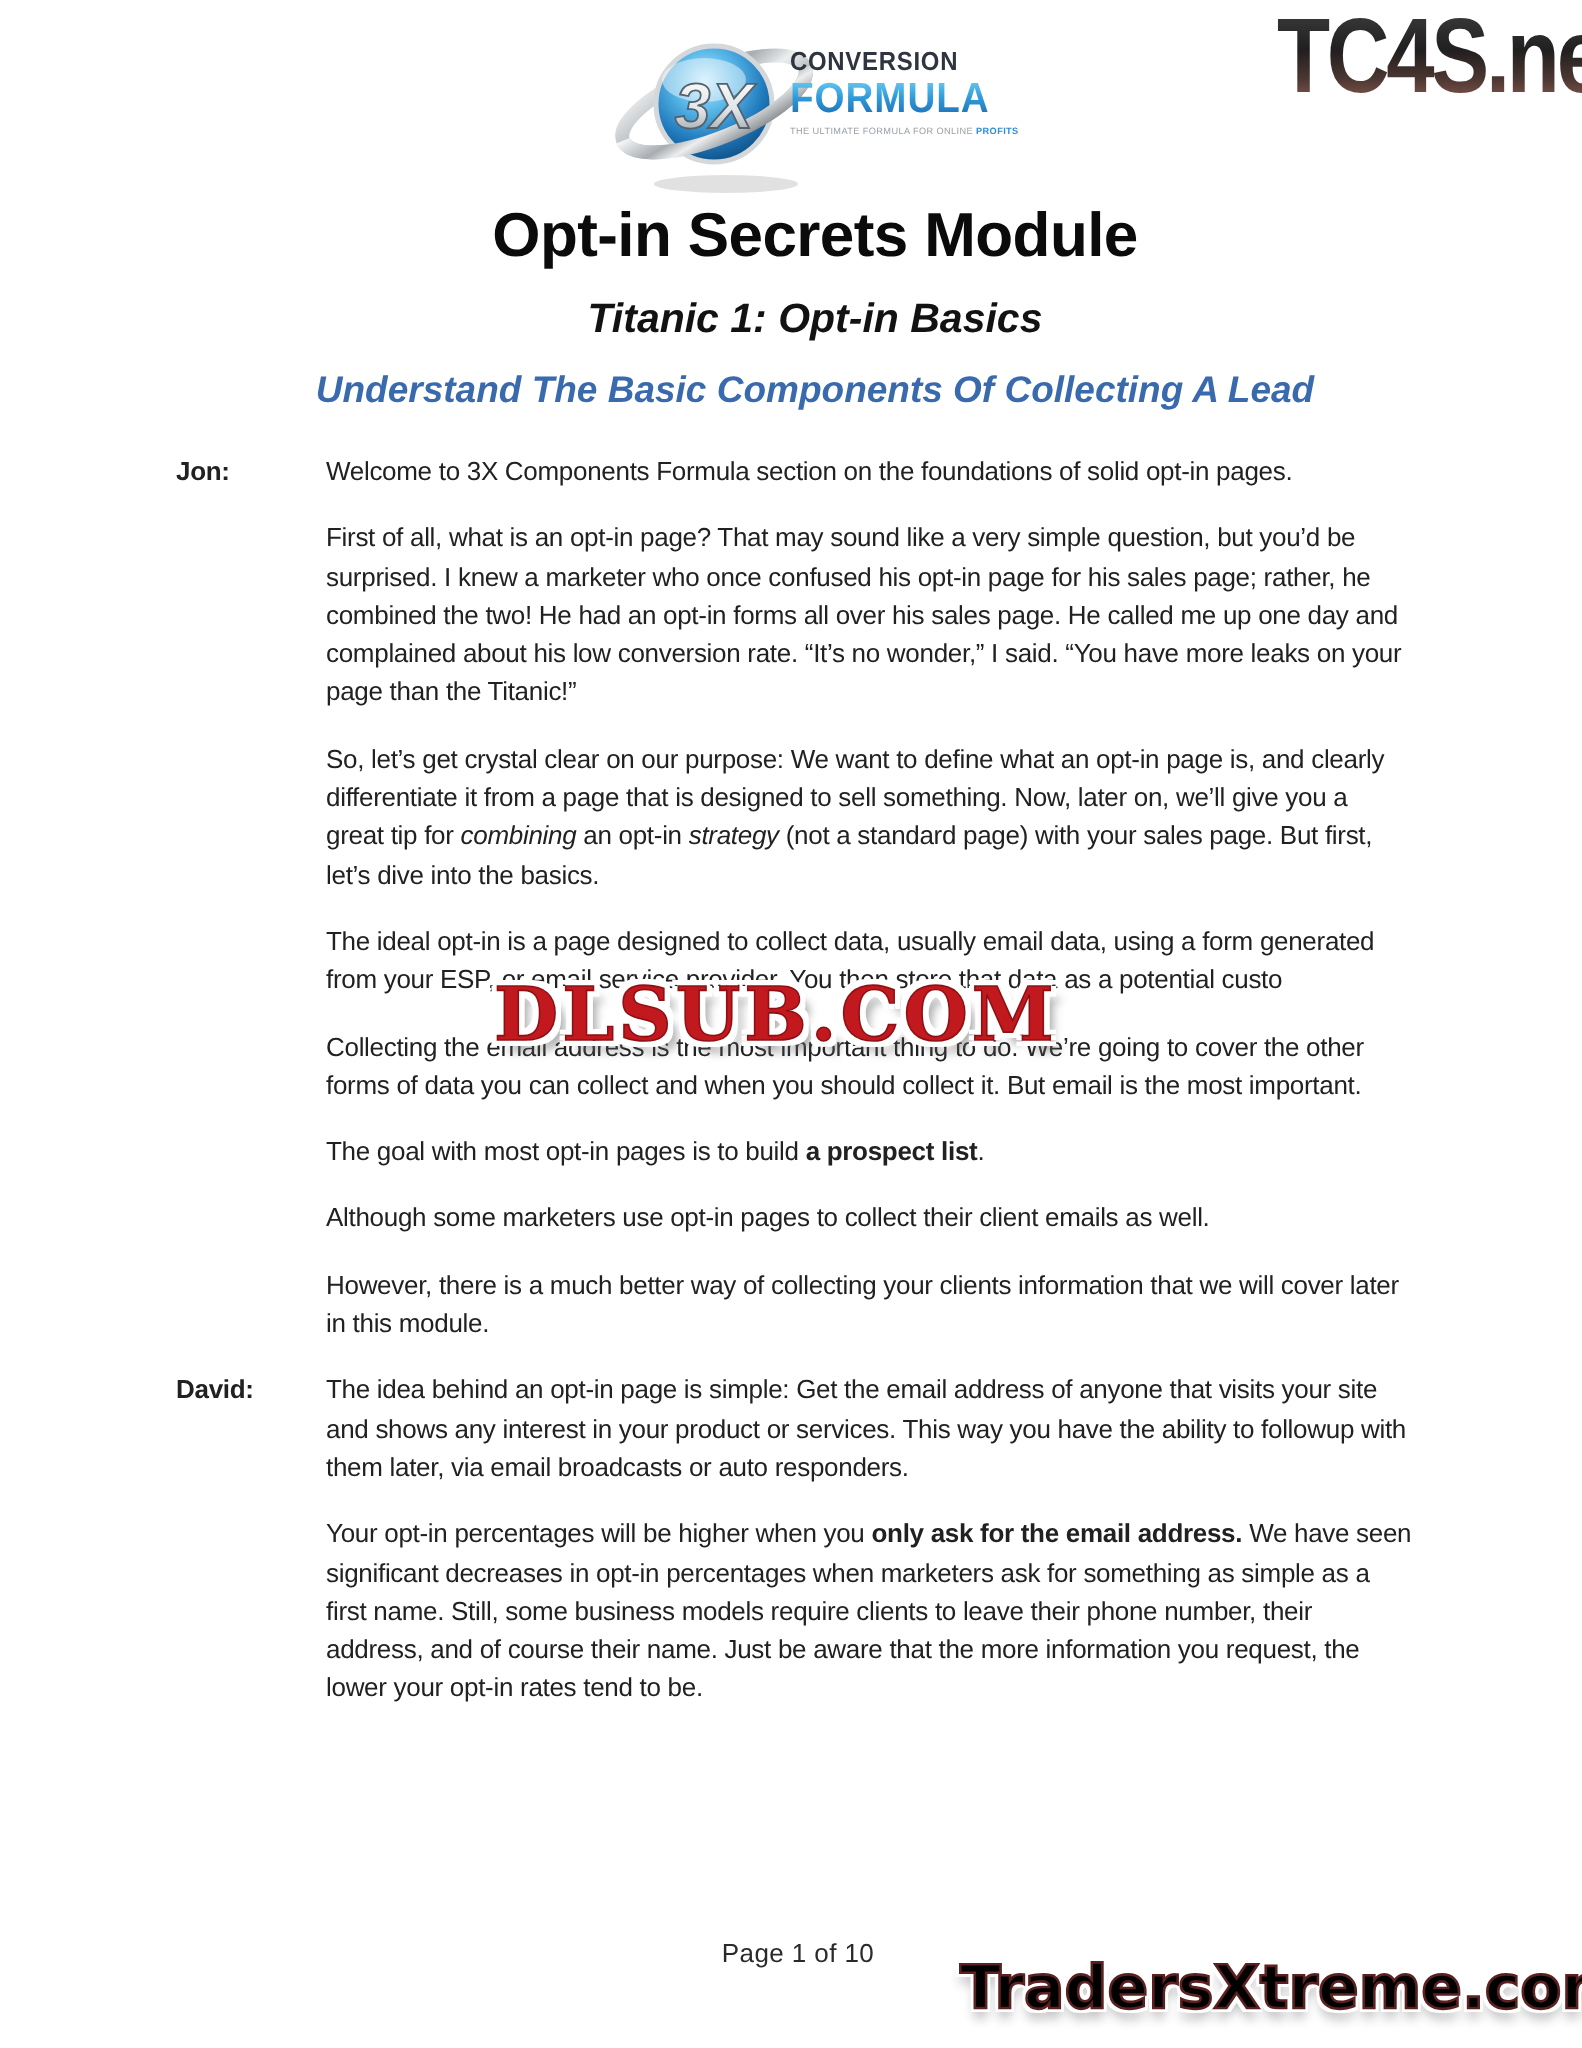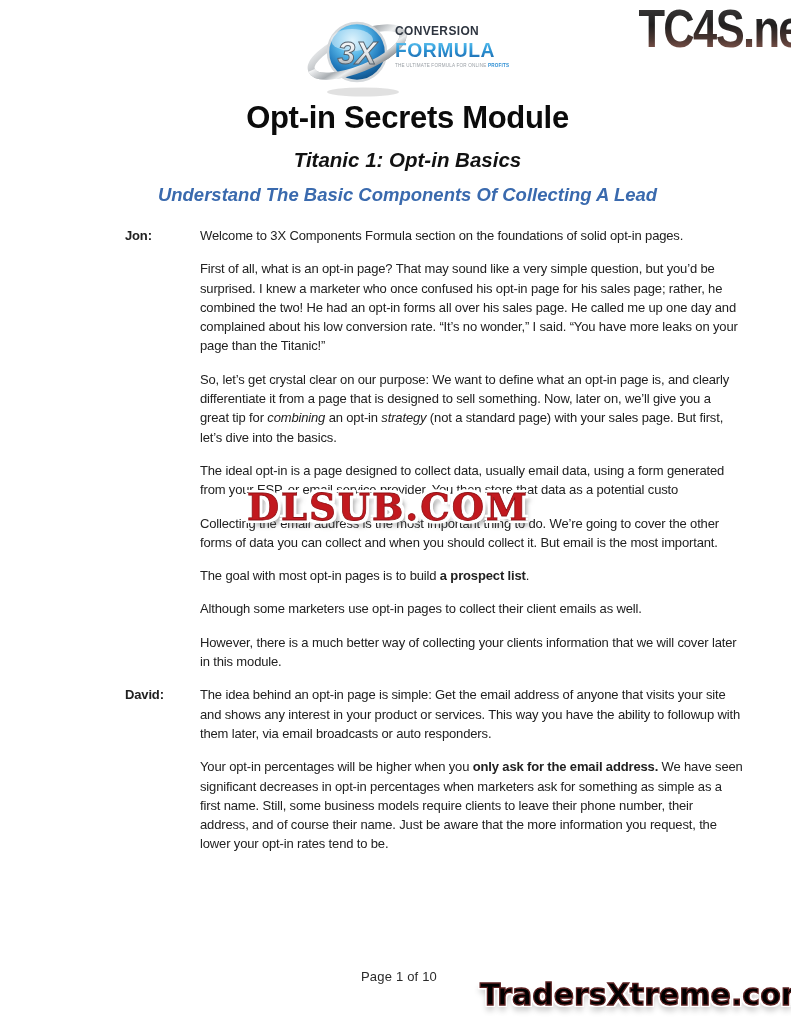--- a/index.html
+++ b/index.html
@@ -121,21 +121,21 @@
       <div class="logo-tagline"><span>THE ULTIMATE FORMULA FOR ONLINE </span><span class="hl">PROFITS</span></div>
     </div>
   </div>
 
   <div class="tc4s">TC4S.net</div>
 
   <div class="title">Opt-in Secrets Module</div>
   <div class="section">Titanic 1: Opt-in Basics</div>
   <div class="subheading" style="color: rgb(58, 106, 174);">Understand The Basic Components Of Collecting A Lead</div>
 
-  <div class="content" style="color: rgb(33, 33, 33); margin-left: 37px;">
+  <div class="content" style="color: rgb(33, 33, 33);">
     <div class="row">
       <div class="speaker">Jon:</div>
       <div class="ptext"><span>Welcome to 3X Components Formula section on the foundations of solid opt-in pages.</span></div>
     </div>
     <div class="row">
       <div class="speaker"></div>
       <div class="ptext"><span>First of all, what is an opt-in page?  That may sound like a very simple question, but you’d be surprised. I knew a marketer who once confused his opt-in page for his sales page; rather, he combined the two! He had an opt-in forms all over his sales page. He called me up one day and complained about his low conversion rate. “It’s no wonder,” I said. “You have more leaks on your page than the Titanic!”</span></div>
     </div>
     <div class="row">
       <div class="speaker"></div>

